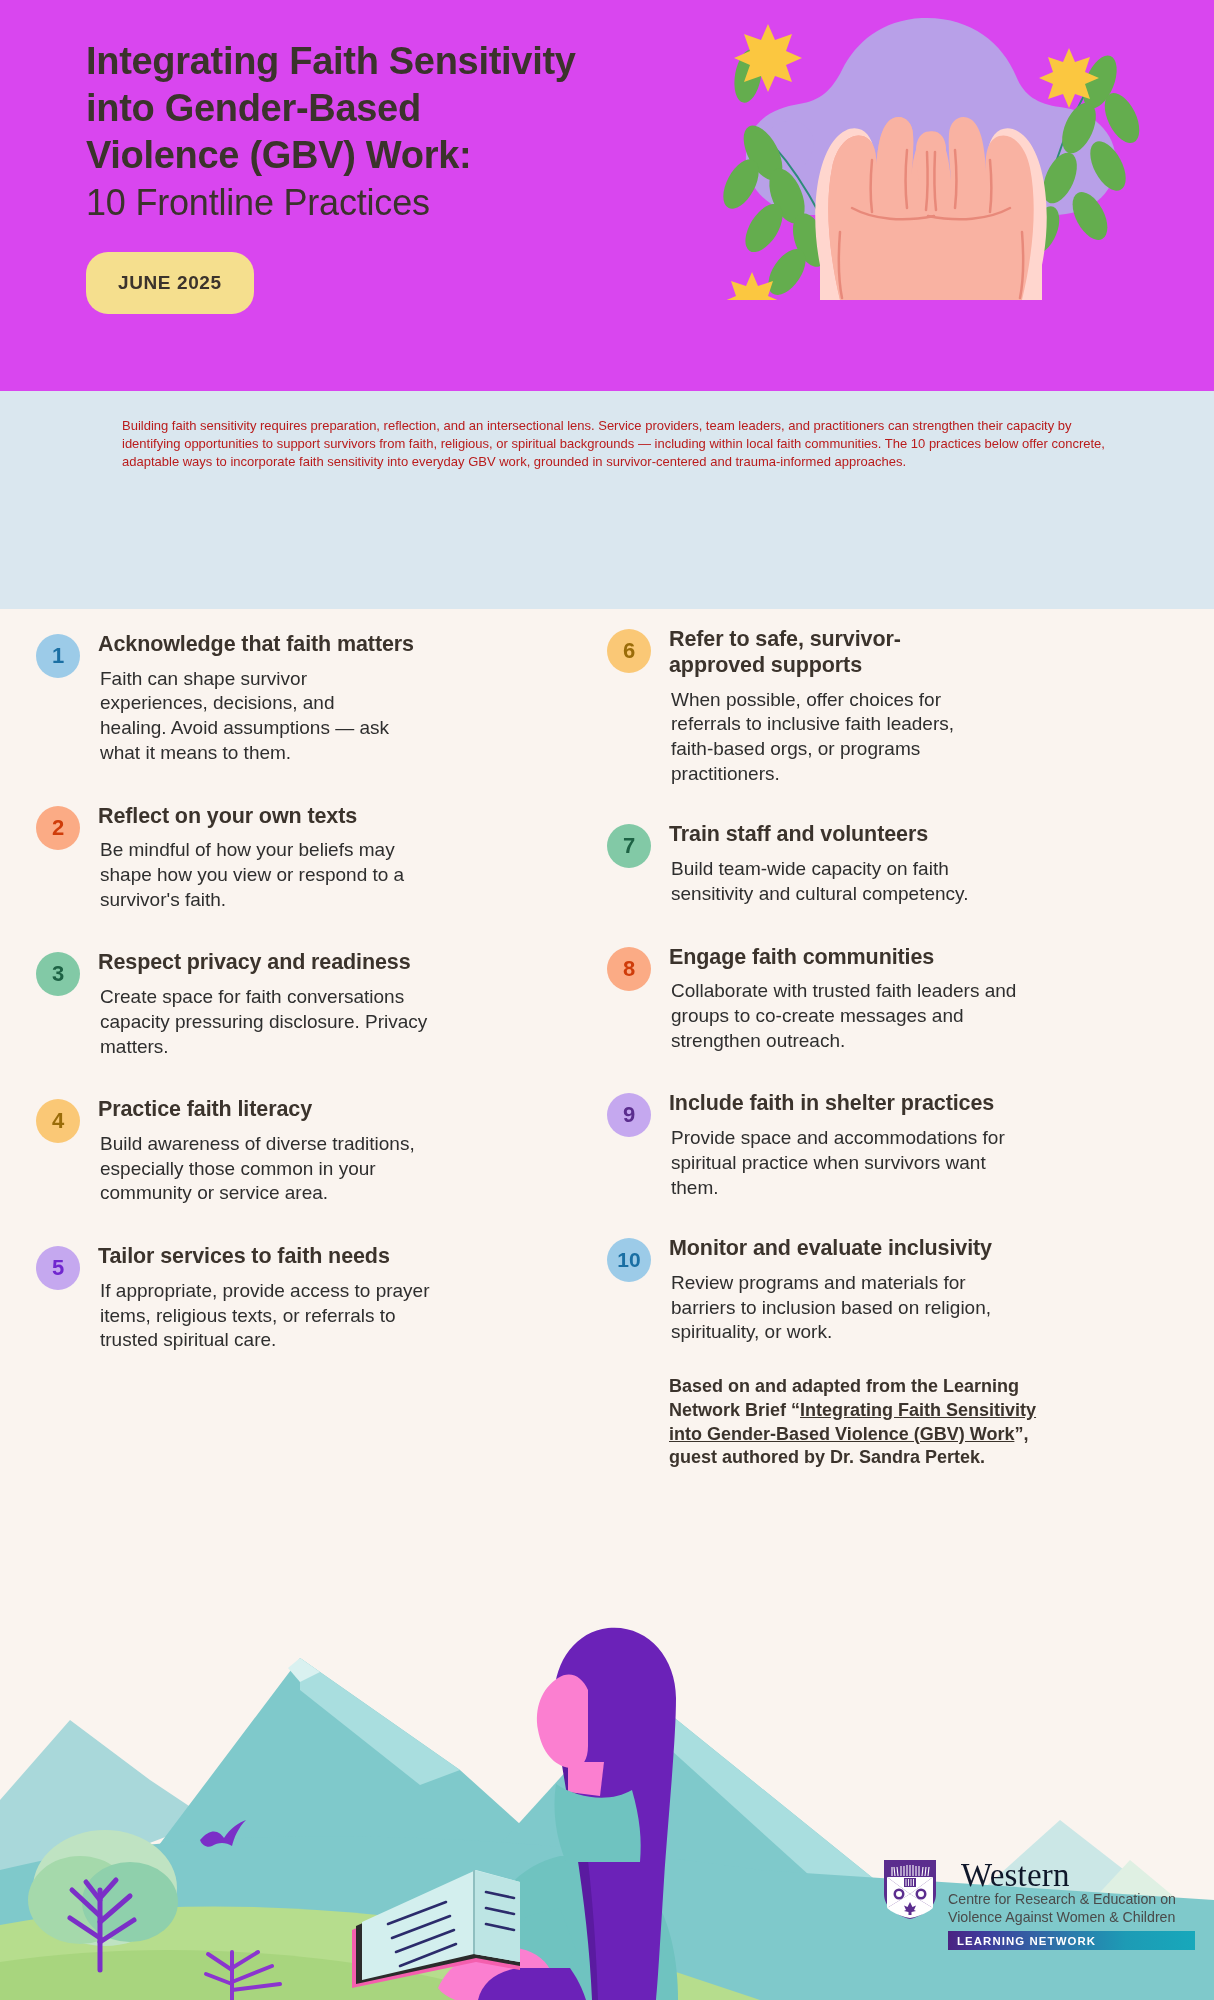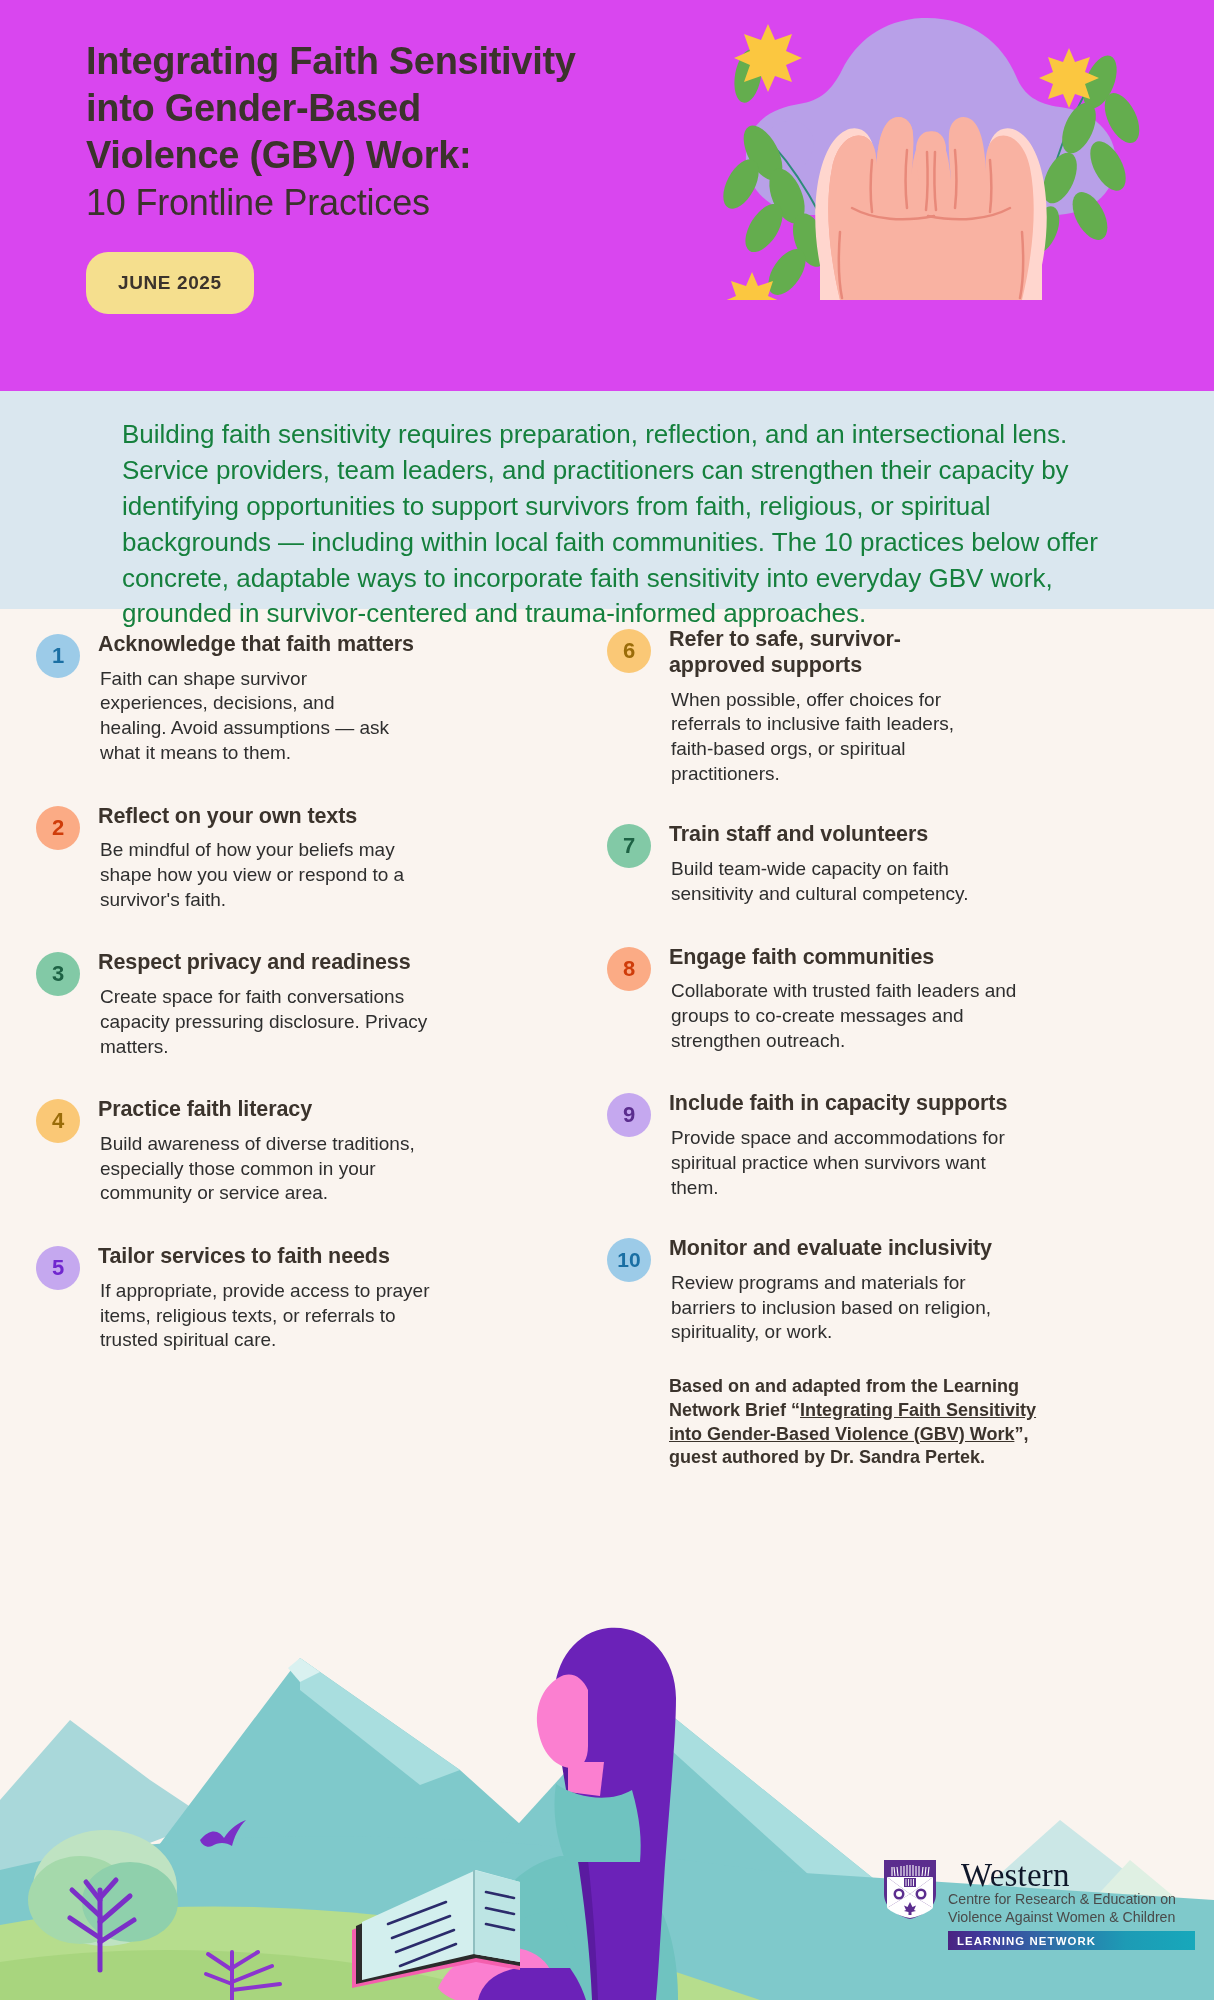--- a/index.html
+++ b/index.html
@@ -77,23 +77,23 @@
     left: 0; top: 391px;
     width: 1214px;
     height: 218px;
     background: #dae7ef;
   }
 
   #intro-text {
     position: absolute;
     left: 122px; top: 417px;
     width: 1000px;
-    font-size: 26px;
+    font-size: 13px;
     line-height: 1.38;
-    color: #15803d;
+    color: #b91c1c;
     z-index: 3;
   }
 
   
   #practices {
     position: absolute;
     left: 0; top: 632px;
     width: 1214px;
     display: flex;
     z-index: 5;
@@ -422,21 +422,21 @@
       </div>
 
     </div>
 
     <div class="column" id="col-right">
 
       <div class="practice" style="margin-top:-5px">
         <div class="badge" style="background:#fac876;color:#9a6c09">6</div>
         <div class="practice-body">
           <div class="practice-title" style="width:300px">Refer to safe, survivor-approved supports</div>
-          <div class="practice-desc" style="width:330px">When possible, offer choices for referrals to inclusive faith leaders, faith-based orgs, or spiritual practitioners.</div>
+          <div class="practice-desc" style="width:330px">When possible, offer choices for referrals to inclusive faith leaders, faith-based orgs, or programs practitioners.</div>
         </div>
       </div>
 
       <div class="practice" style="margin-top:36px">
         <div class="badge" style="background:#82c9a6;color:#1d6244">7</div>
         <div class="practice-body">
           <div class="practice-title">Train staff and volunteers</div>
           <div class="practice-desc" style="width:360px">Build team-wide capacity on faith sensitivity and cultural competency.</div>
         </div>
       </div>
@@ -445,21 +445,21 @@
         <div class="badge" style="background:#fbab85;color:#cf3c0a">8</div>
         <div class="practice-body">
           <div class="practice-title">Engage faith communities</div>
           <div class="practice-desc" style="width:362px">Collaborate with trusted faith leaders and groups to co-create messages and strengthen outreach.</div>
         </div>
       </div>
 
       <div class="practice" style="margin-top:38px">
         <div class="badge" style="background:#c5a8ef;color:#5b2d8e">9</div>
         <div class="practice-body">
-          <div class="practice-title">Include faith in capacity supports</div>
+          <div class="practice-title">Include faith in shelter practices</div>
           <div class="practice-desc" style="width:348px">Provide space and accommodations for spiritual practice when survivors want them.</div>
         </div>
       </div>
 
       <div class="practice" style="margin-top:36px">
         <div class="badge wide" style="background:#9ccbe8;color:#1a6fa3">10</div>
         <div class="practice-body">
           <div class="practice-title">Monitor and evaluate inclusivity</div>
           <div class="practice-desc" style="width:340px">Review programs and materials for barriers to inclusion based on religion, spirituality, or work.</div>
         </div>

